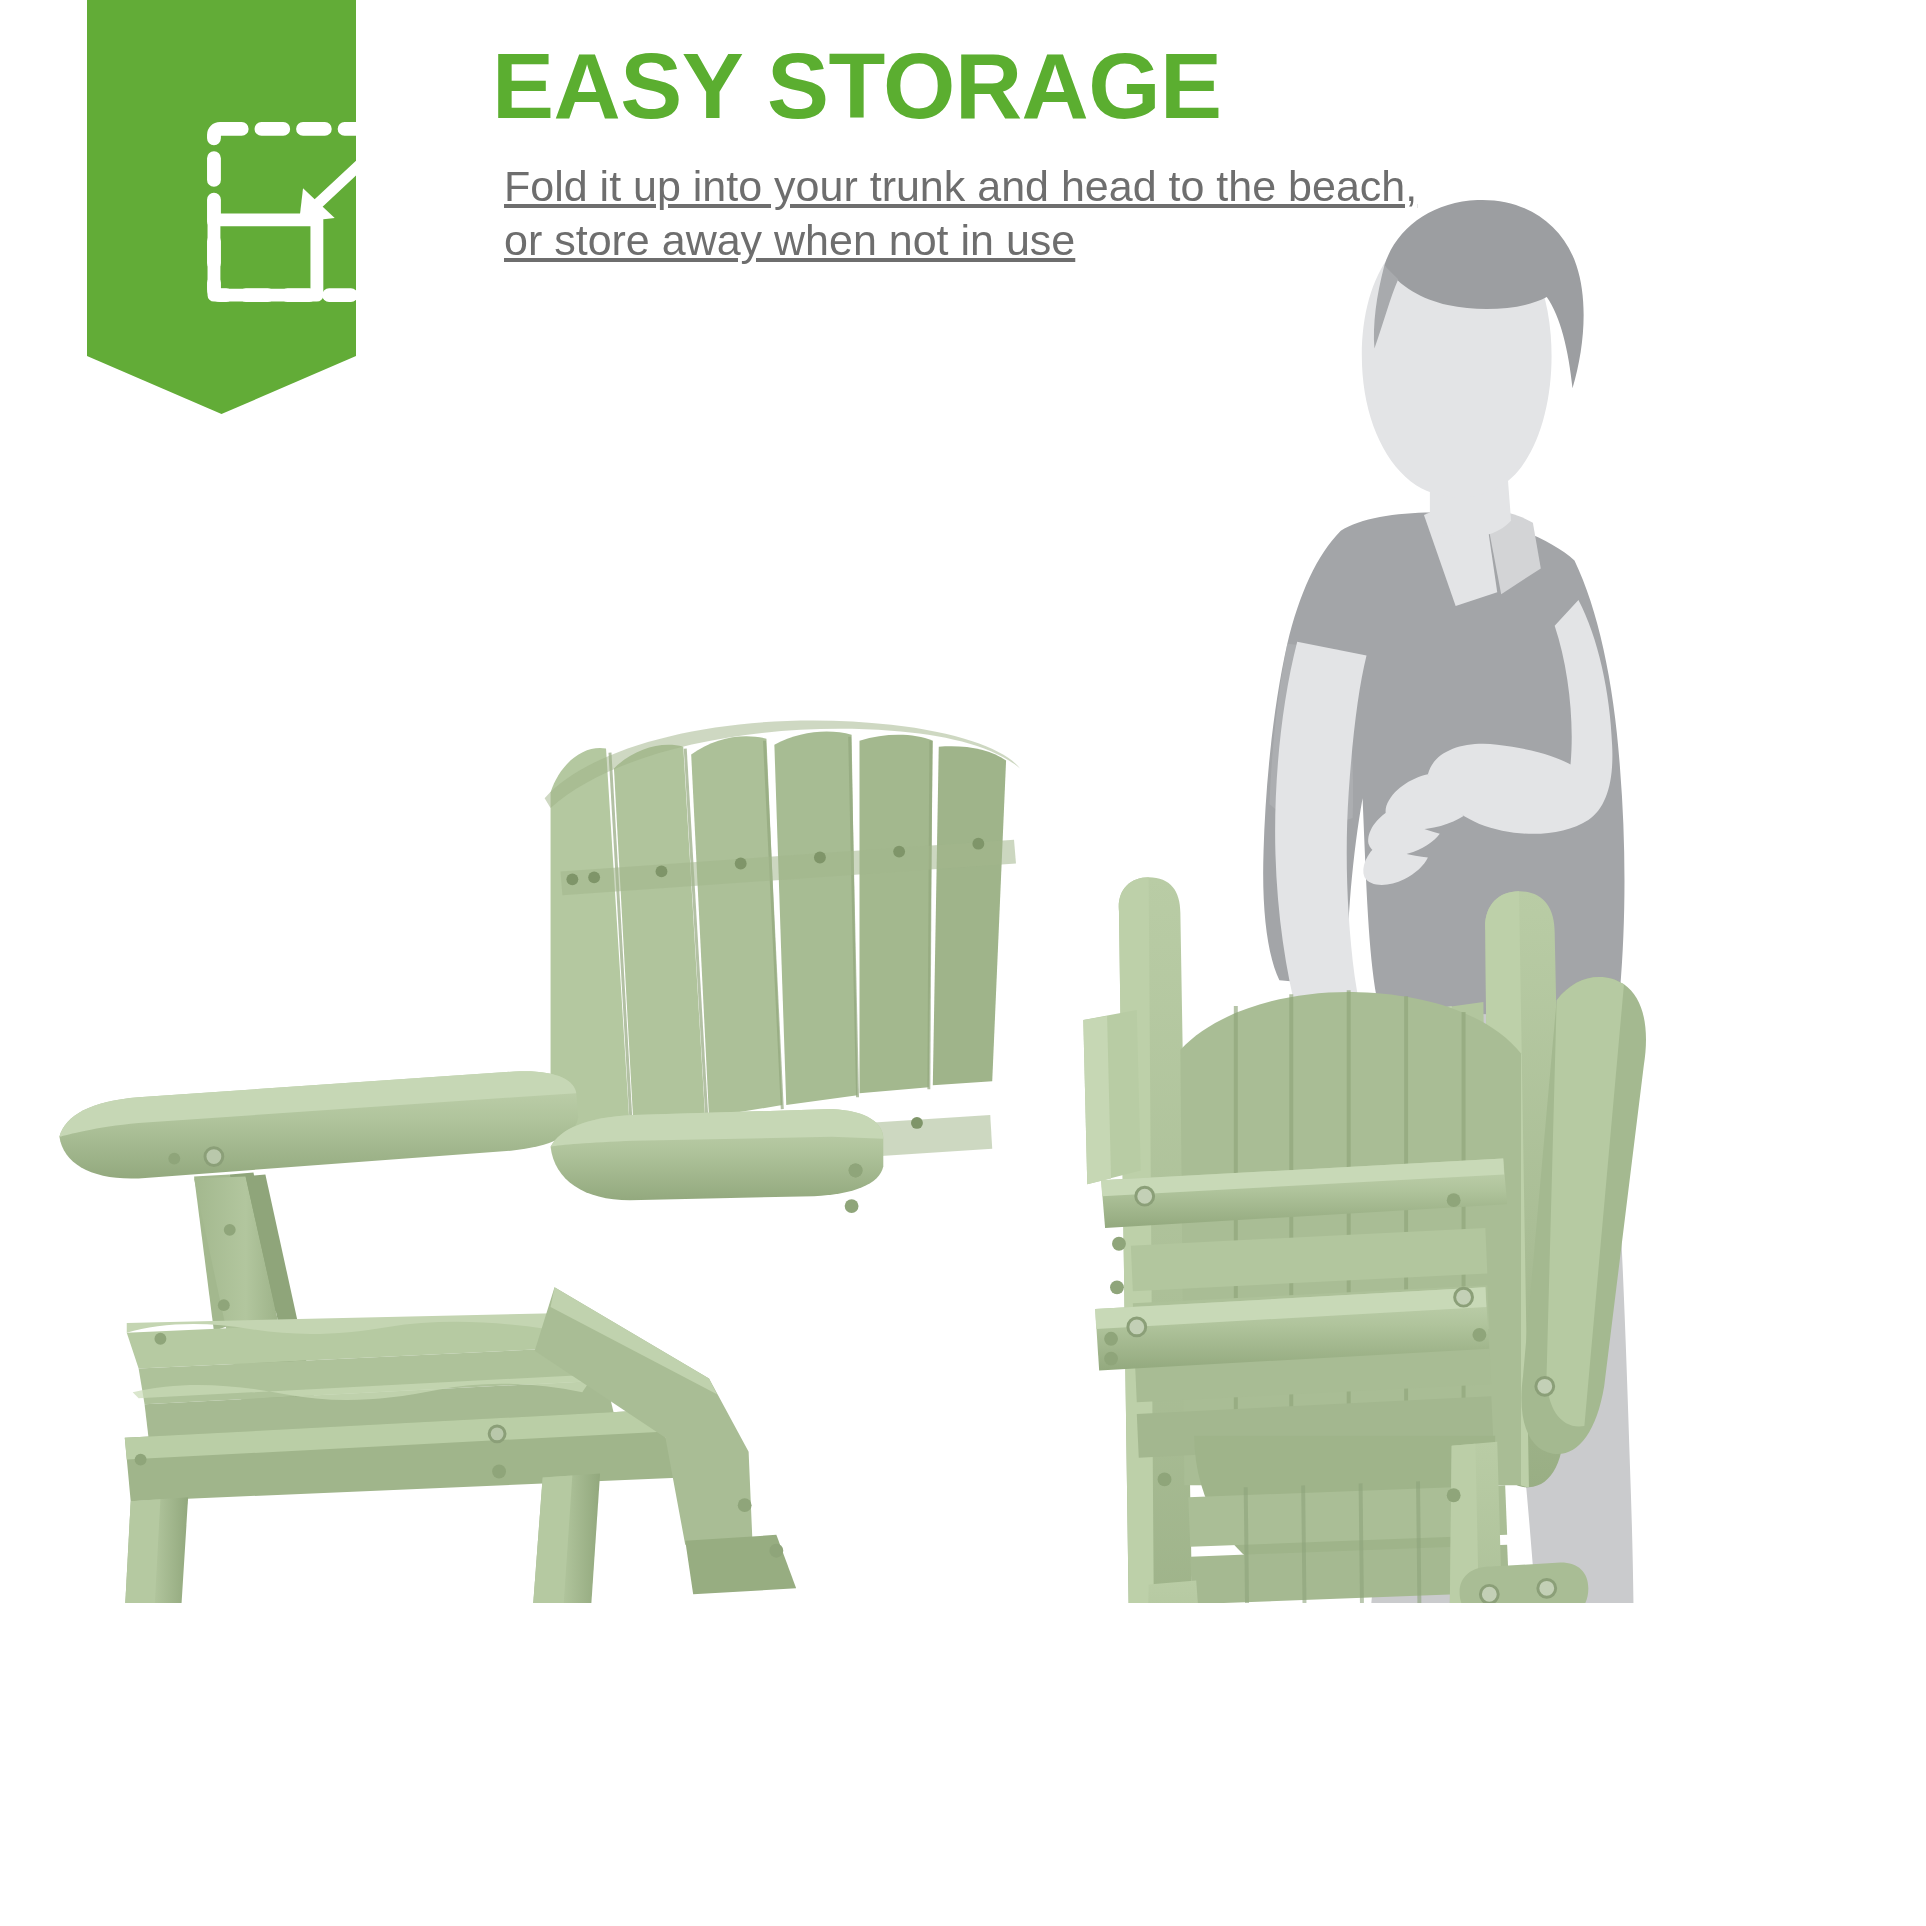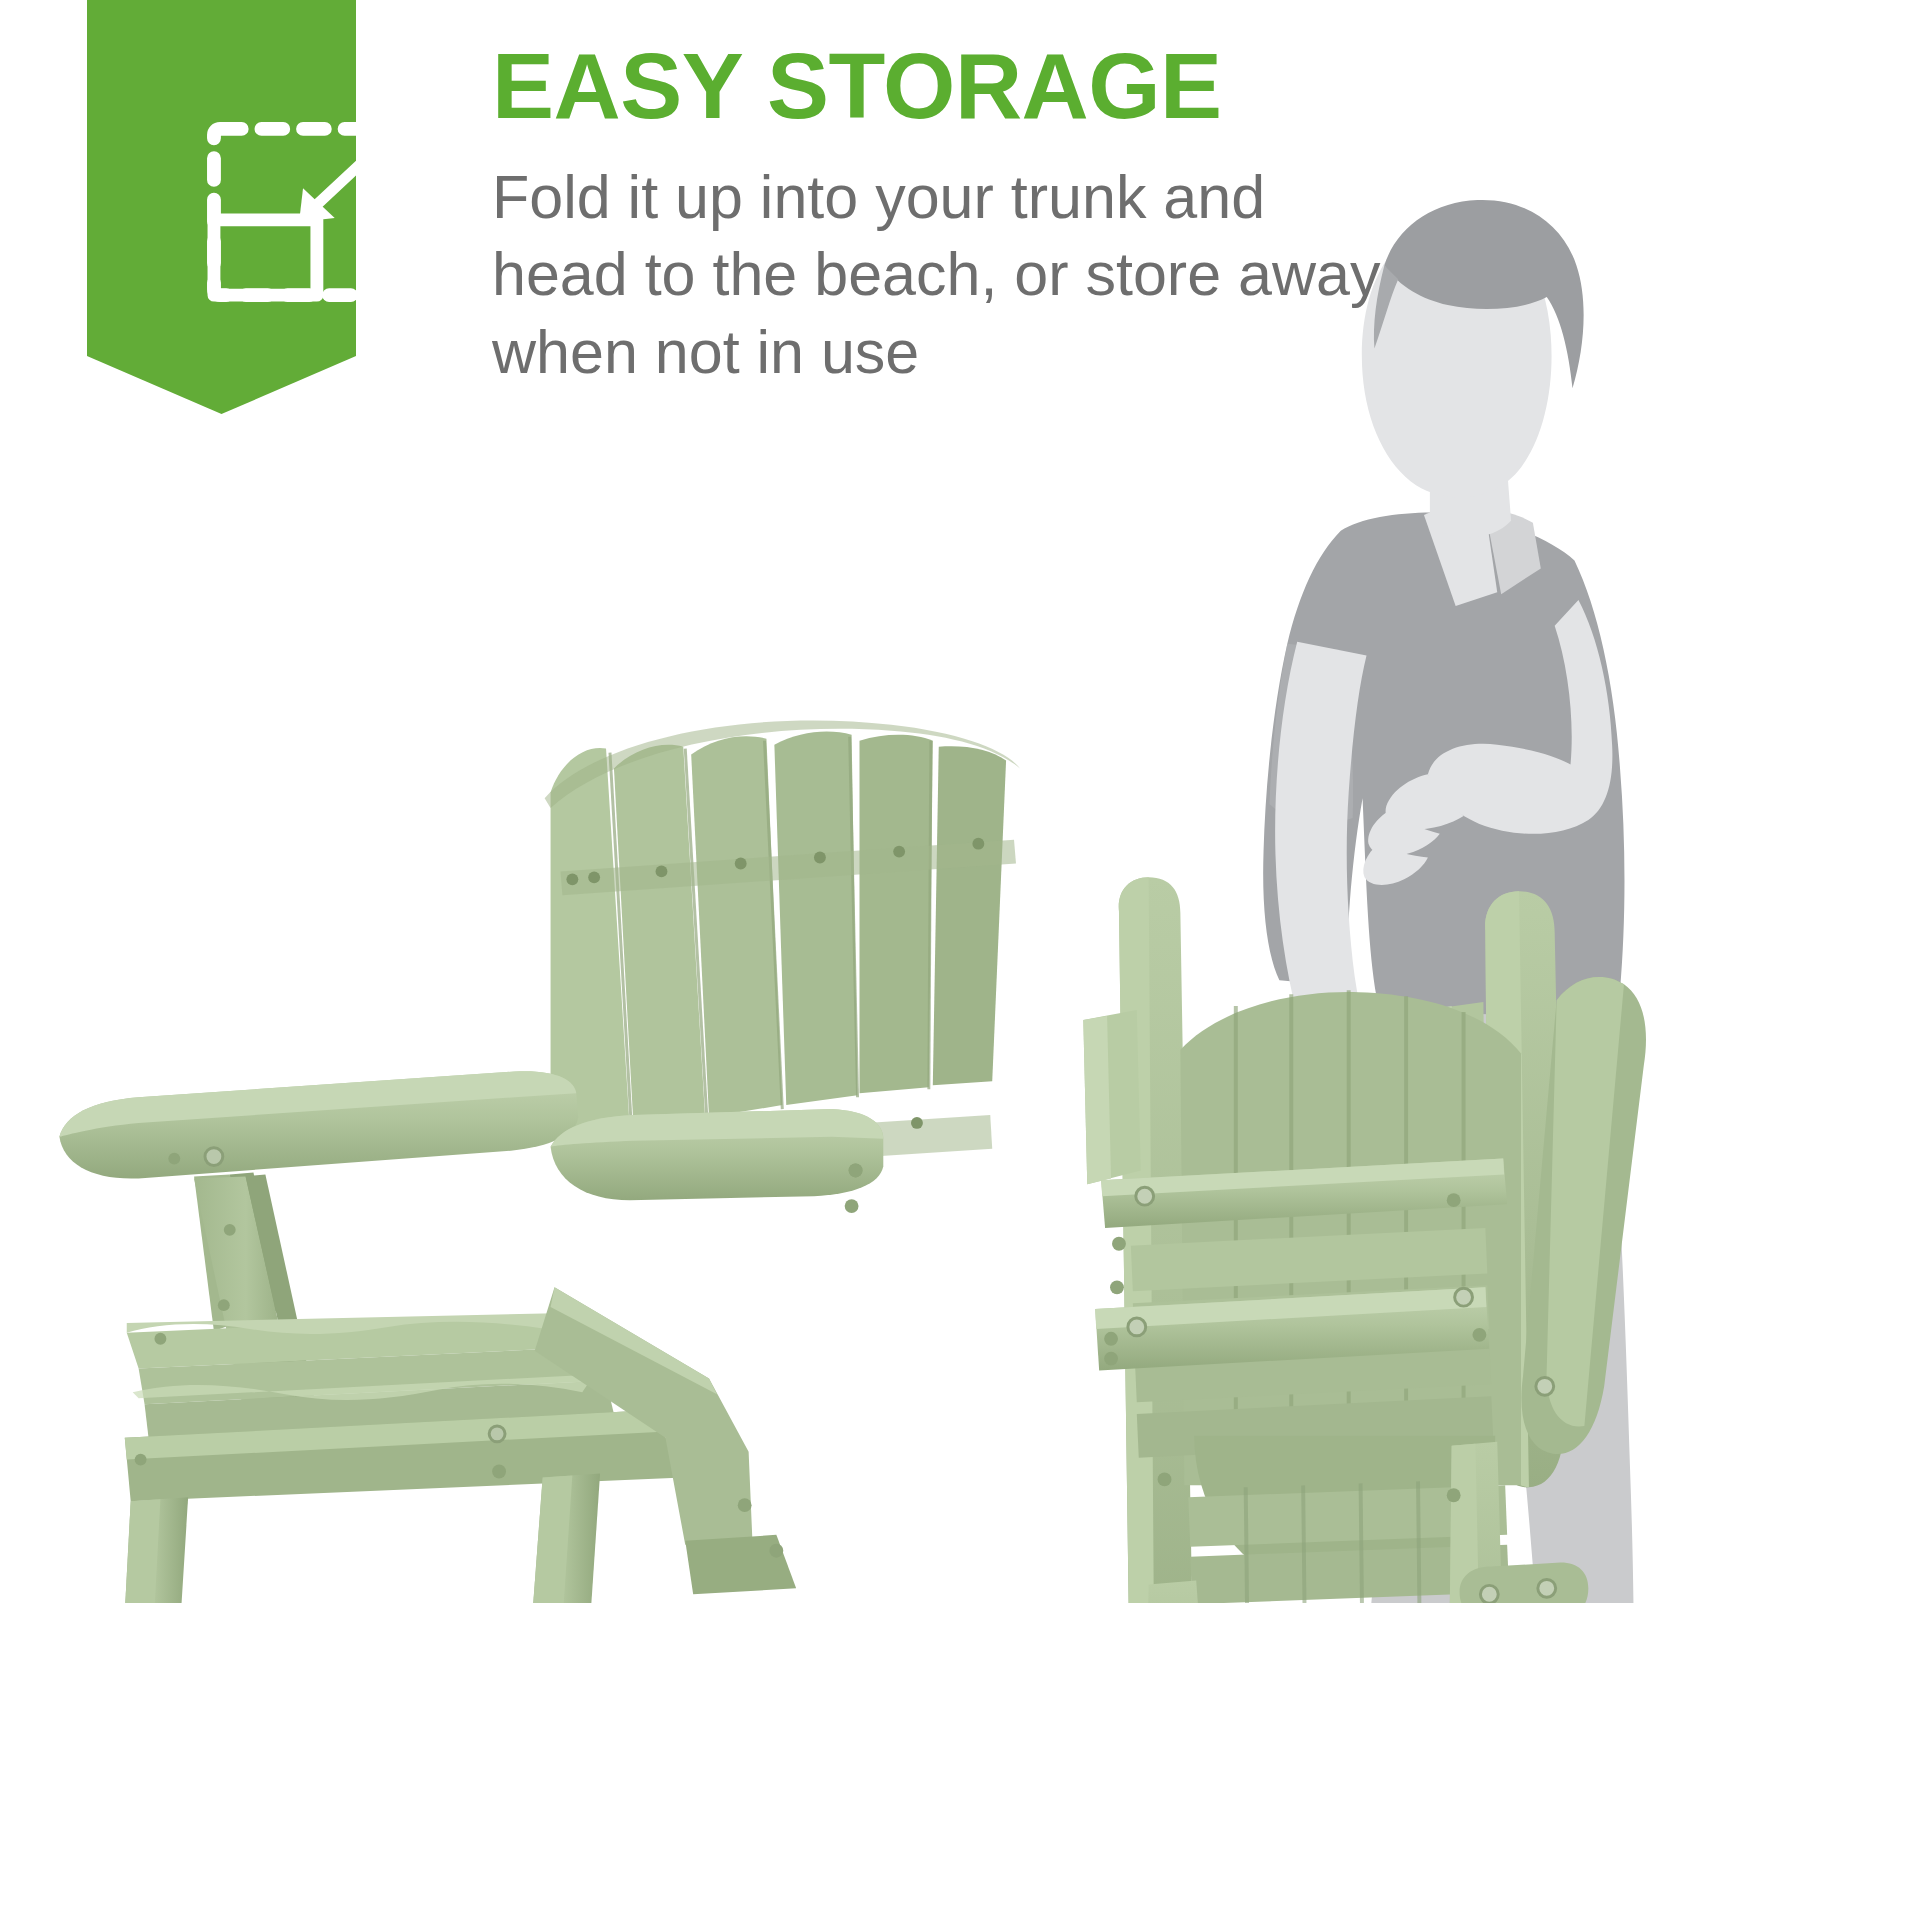--- a/index.html
+++ b/index.html
@@ -46,25 +46,26 @@
     color: #5bae30;
     font-size: 93px;
     font-weight: bold;
     letter-spacing: -0.5px;
     line-height: 1.04;
     margin: 0;
     white-space: nowrap;
   }
   #subtitle {
     color: #6e6e6e;
-    font-size: 61px;
+    font-size: 43px;
     font-weight: normal;
     line-height: 1.27;
-    margin: 24px 0 0 0;
+    margin: 24px 0 0 12px;
     max-width: 921px;
+    text-decoration: underline;
   }
 
   
   #artwork {
     position: absolute;
     left: 0;
     top: 0;
     width: 1927px;
     height: 1927px;
     pointer-events: none;

